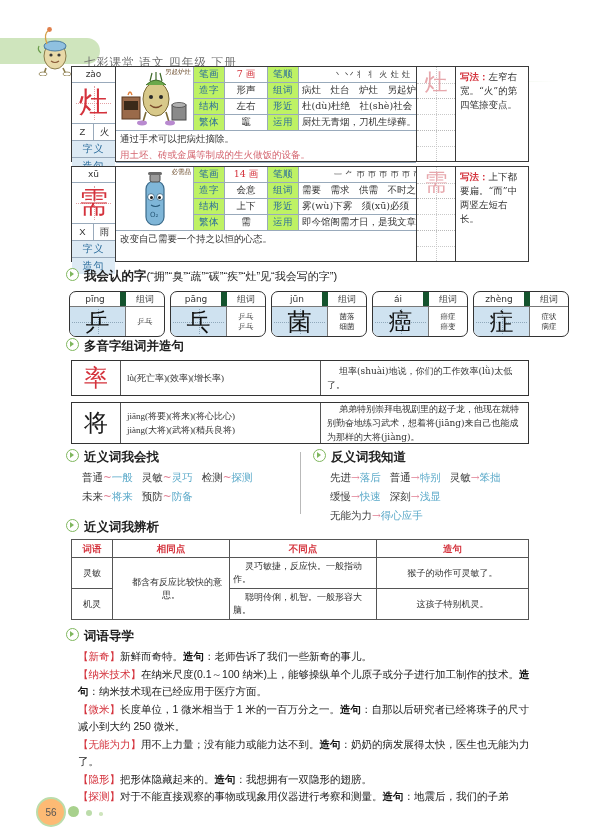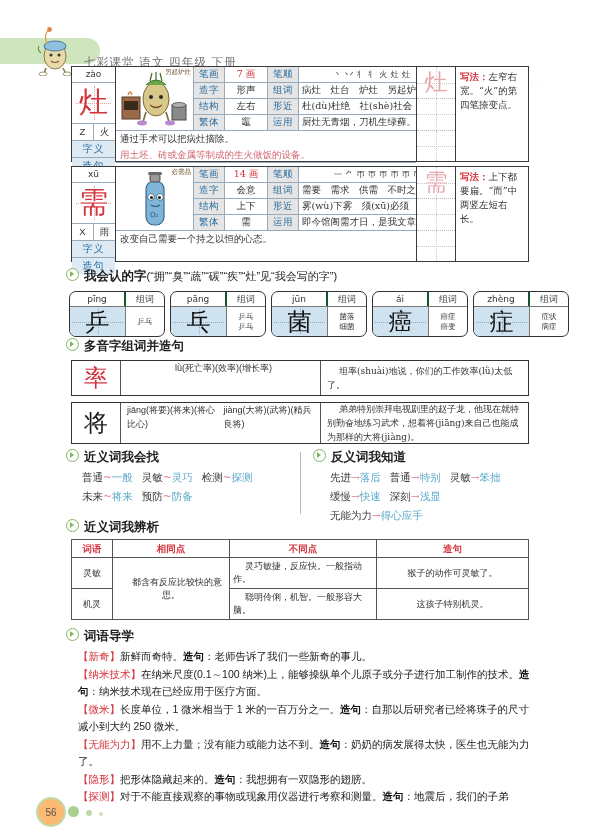--- a/index.html
+++ b/index.html
@@ -88,21 +88,21 @@
     position:relative;box-sizing:border-box;overflow:hidden;
   }
   .cc-pic-cap{
     position:absolute;right:2px;top:1px;font-size:6.5px;color:#6b4b2a;
     font-family:"DejaVu Serif",serif;white-space:nowrap;
   }
   .cc-table{flex:1;display:flex;flex-direction:column;min-width:0;}
   .cc-trow{display:flex;flex:1;border-bottom:1px solid #9ab;min-height:0;}
   .cc-trow:last-child{border-bottom:none;}
   .lbl{
-    width:30px;flex:none;background:#e5e5e5;color:#2a6c9c;
+    width:30px;flex:none;background:#bef264;color:#2a6c9c;
     font-size:9.5px;display:flex;align-items:center;justify-content:center;
     border-right:1px solid #9ab;letter-spacing:.5px;
   }
   .val-s{
     width:42px;flex:none;font-size:9.5px;display:flex;align-items:center;
     justify-content:center;border-right:1px solid #9ab;
     color:#333;font-family:"DejaVu Serif",serif;
   }
   .val-s.red{color:#d4323c;}
   .val-w{
@@ -172,21 +172,21 @@
   
   .rec-row{position:absolute;left:69px;top:291px;display:flex;gap:5px;}
   .rec-box{
     width:96px;height:46px;border:1.3px solid #333;border-radius:7px;
     display:flex;flex-direction:column;overflow:hidden;background:#fff;
     box-sizing:border-box;
   }
   .rec-top{display:flex;height:14px;border-bottom:1px solid #777;}
   .rec-py{
     flex:1;font-size:9px;text-align:center;line-height:14px;color:#333;
-    border-right:2px solid #14532d;font-family:"DejaVu Sans",sans-serif;
+    border-right:6px solid #14532d;font-family:"DejaVu Sans",sans-serif;
   }
   .rec-zcw{
     width:38px;flex:none;font-size:9px;text-align:center;line-height:14px;
     color:#444;
   }
   .rec-bot{display:flex;flex:1;min-height:0;}
   .rec-char{
     flex:1;background:#cfe2f0;position:relative;
     display:flex;align-items:center;justify-content:center;
     border-right:1px solid #777;
@@ -218,24 +218,24 @@
   #poly-lv{top:360px;height:36px;}
   #poly-jiang{top:402px;height:42px;}
   .poly-char{
     width:48px;flex:none;border-right:1px solid #555;
     display:flex;align-items:center;justify-content:center;
     font-size:24px;font-family:"DejaVu Serif",serif;
   }
   .poly-char.red{color:#d4323c;}
   .poly-readings{
     width:200px;flex:none;border-right:1px solid #555;
-    display:flex;flex-direction:row;justify-content:center;
+    display:flex;flex-direction:column;justify-content:center;
     padding-left:6px;box-sizing:border-box;
     font-size:9px;line-height:14px;color:#333;
-    font-family:Liberation Sans, sans-serif;
+    font-family:Liberation Serif, serif;
   }
   .poly-sent{
     flex:1;display:flex;align-items:center;padding:0 6px;
     font-size:9px;line-height:14px;color:#333;
     font-family:"DejaVu Serif",serif;text-indent:12px;
   }
 
   
   .syn-divider{
     position:absolute;left:300px;top:452px;width:1px;height:62px;

